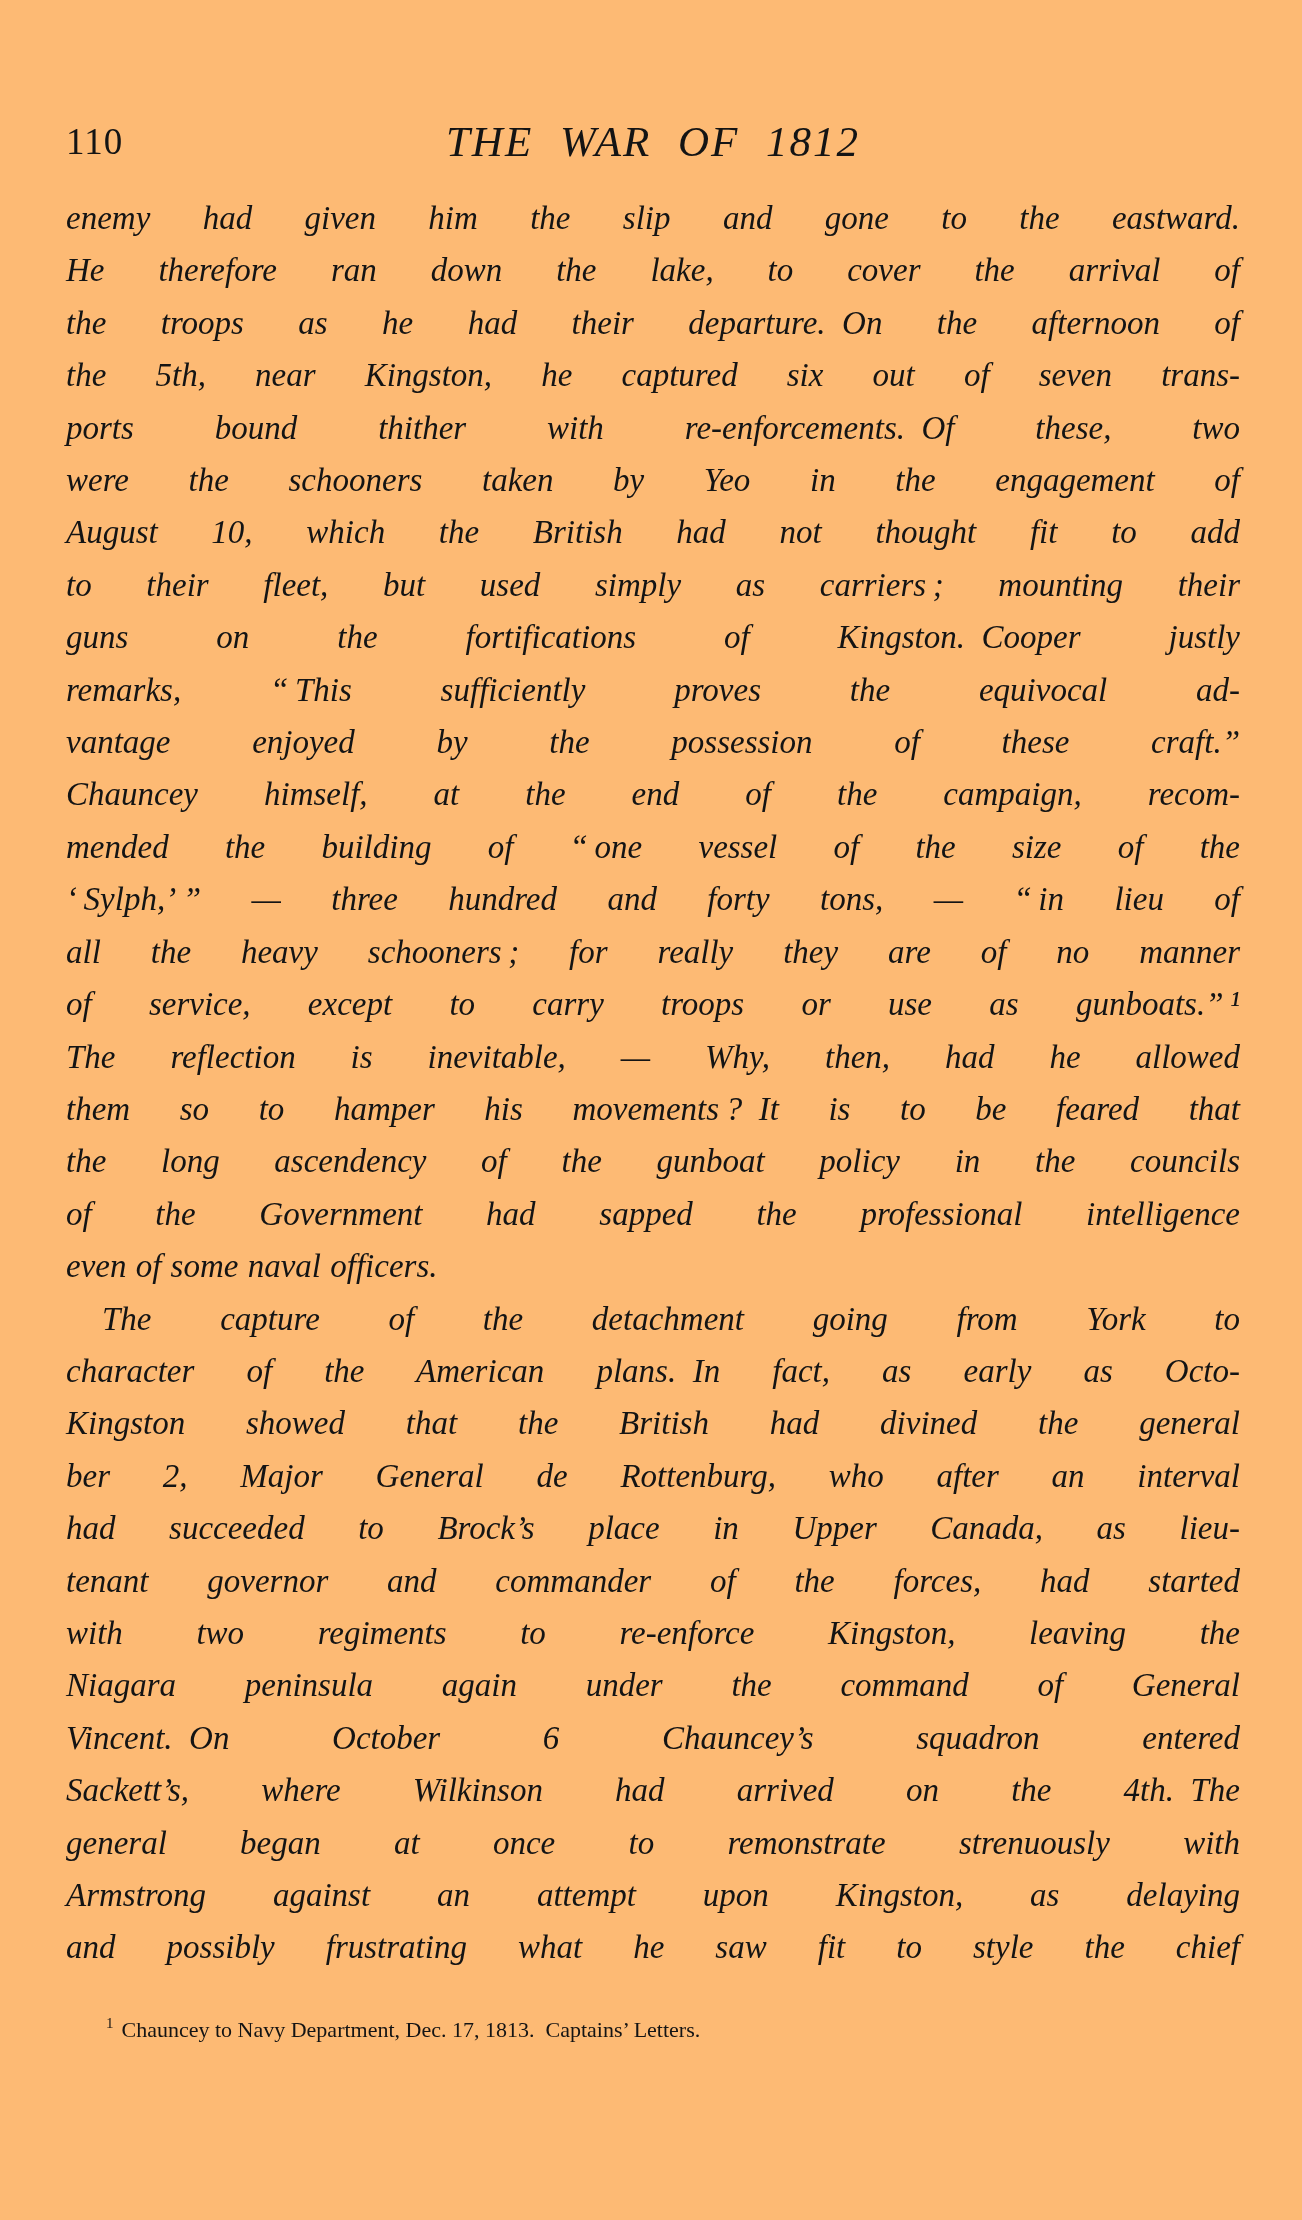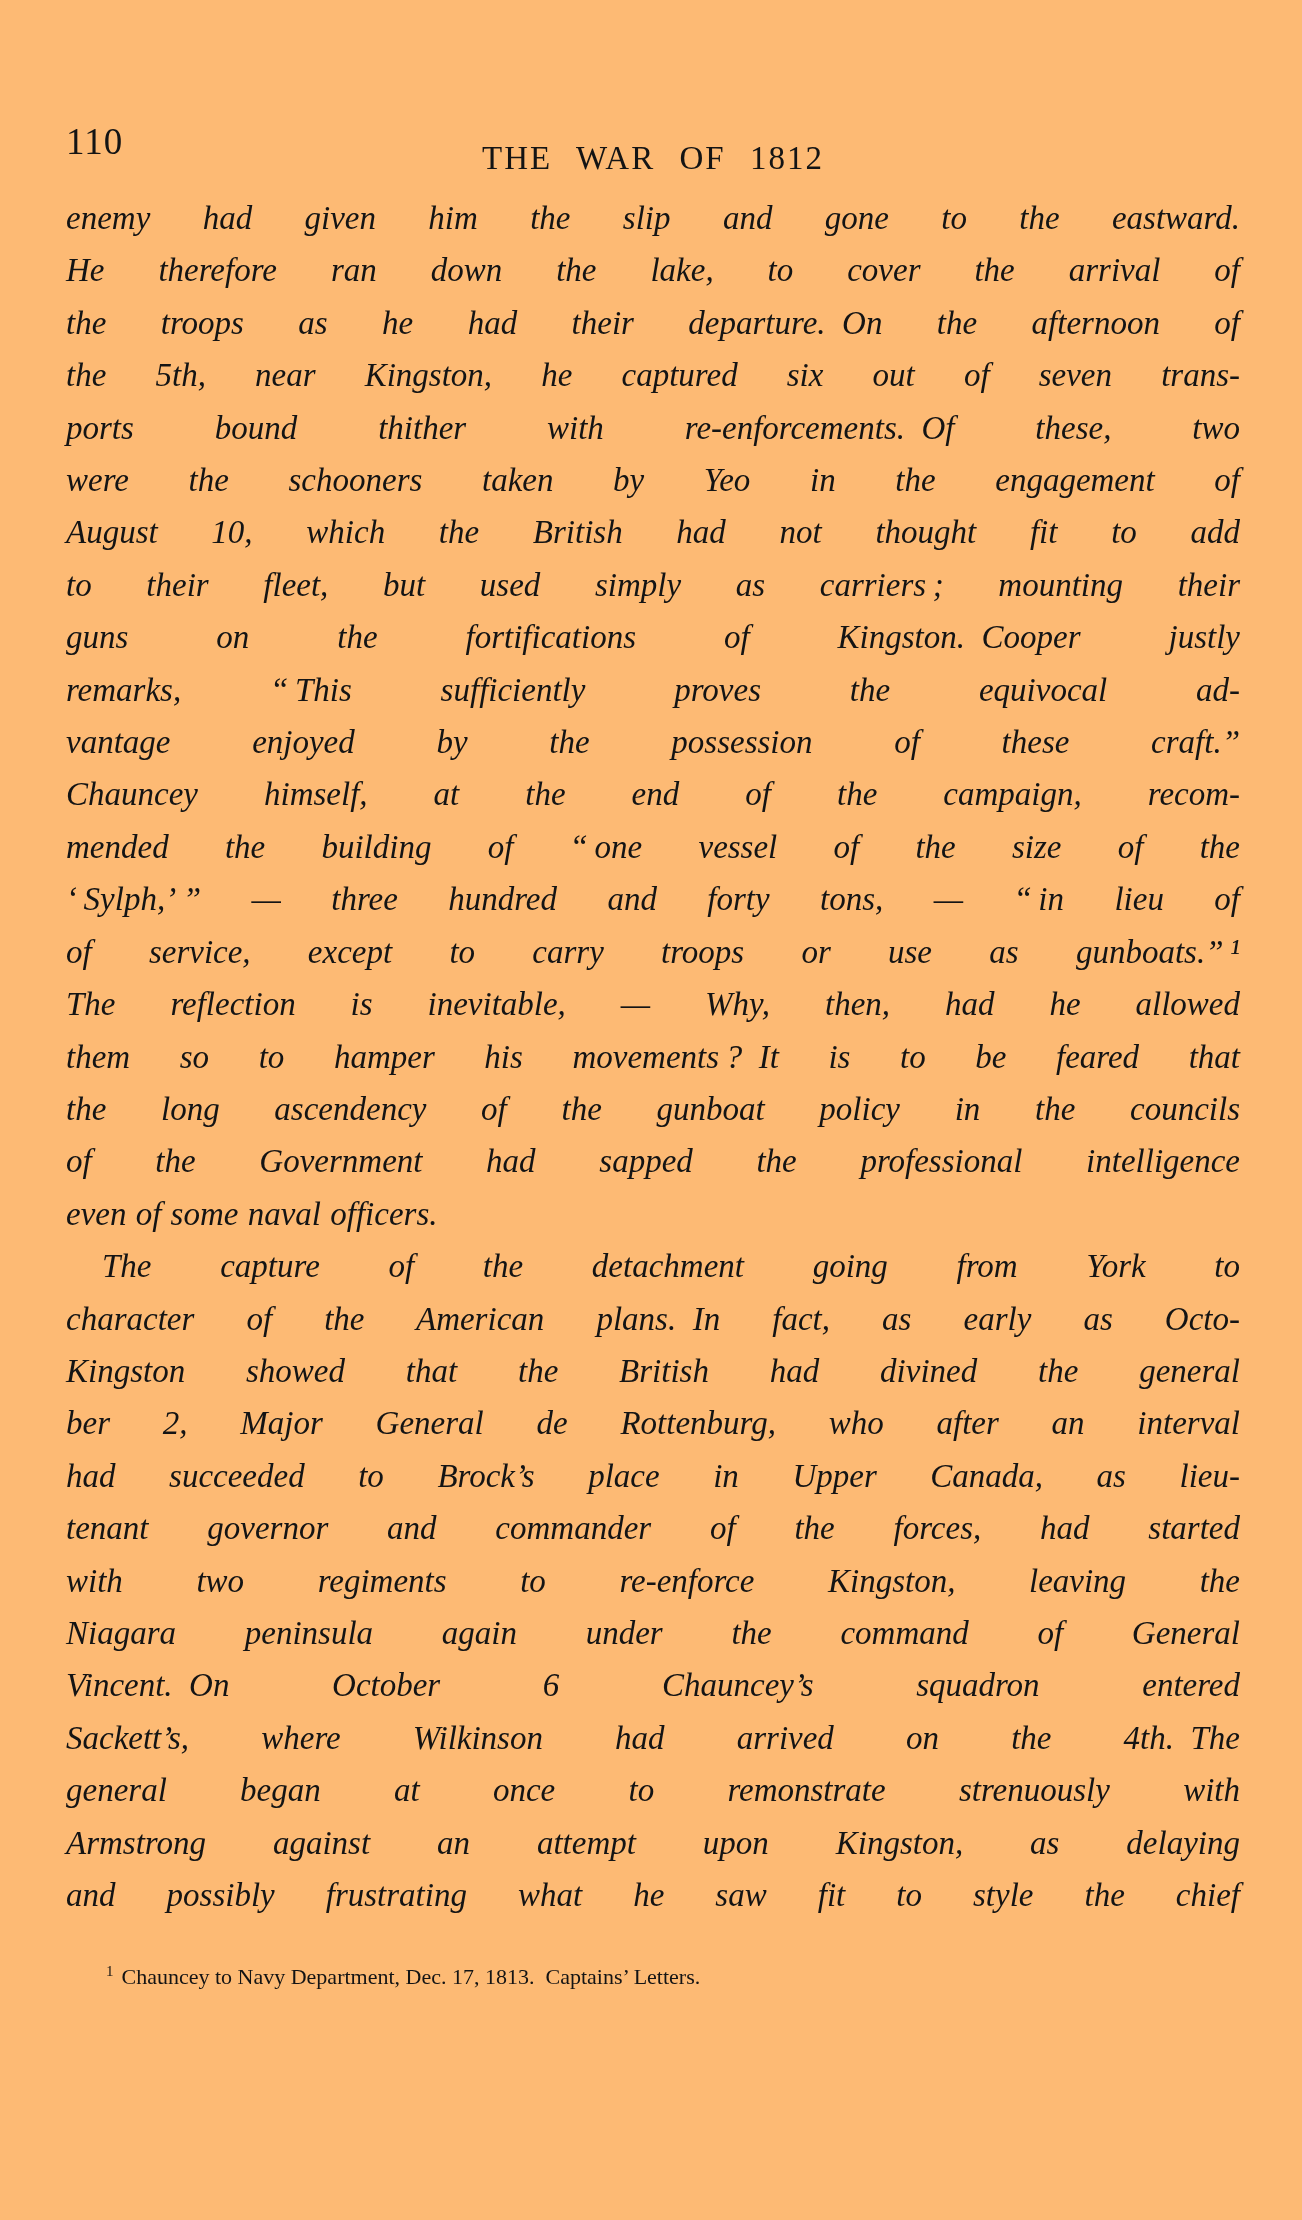--- a/index.html
+++ b/index.html
@@ -28,23 +28,24 @@
     left: 0;
     top: 0;
     font-size: 37px;
     letter-spacing: 1px;
     line-height: 44px;
   }
   .running-title {
     position: absolute;
     left: 0;
     right: 0;
-    top: 16px;
+    top: 0;
     text-align: center;
-    font-size: 33px;
+    font-style: italic;
+    font-size: 43px;
     letter-spacing: 2px;
     word-spacing: 14px;
     line-height: 44px;
   }
   .body-text {
     margin: 26px 62px 0 66px;
     font-size: 33px;
     line-height: 52.4px;
     font-style: italic;
   }
@@ -96,20 +97,21 @@
       <div class="line">ports bound thither with re-enforcements. Of these, two</div>
       <div class="line">were the schooners taken by Yeo in the engagement of</div>
       <div class="line">August 10, which the British had not thought fit to add</div>
       <div class="line">to their fleet, but used simply as carriers ; mounting their</div>
       <div class="line">guns on the fortifications of Kingston. Cooper justly</div>
       <div class="line">remarks, “ This sufficiently proves the equivocal ad-</div>
       <div class="line">vantage enjoyed by the possession of these craft.”</div>
       <div class="line">Chauncey himself, at the end of the campaign, recom-</div>
       <div class="line">mended the building of “ one vessel of the size of the</div>
       <div class="line">‘ Sylph,’ ” — three hundred and forty tons, — “ in lieu of</div>
+      <div class="line">all the heavy schooners ; for really they are of no manner</div>
       <div class="line">of service, except to carry troops or use as gunboats.” ¹</div>
       <div class="line">The reflection is inevitable, — Why, then, had he allowed</div>
       <div class="line">them so to hamper his movements ? It is to be feared that</div>
       <div class="line">the long ascendency of the gunboat policy in the councils</div>
       <div class="line">of the Government had sapped the professional intelligence</div>
       <div class="line short-last">even of some naval officers.</div>
     </div>
 
     <div class="paragraph">
       <div class="line indent">The capture of the detachment going from York to</div>

